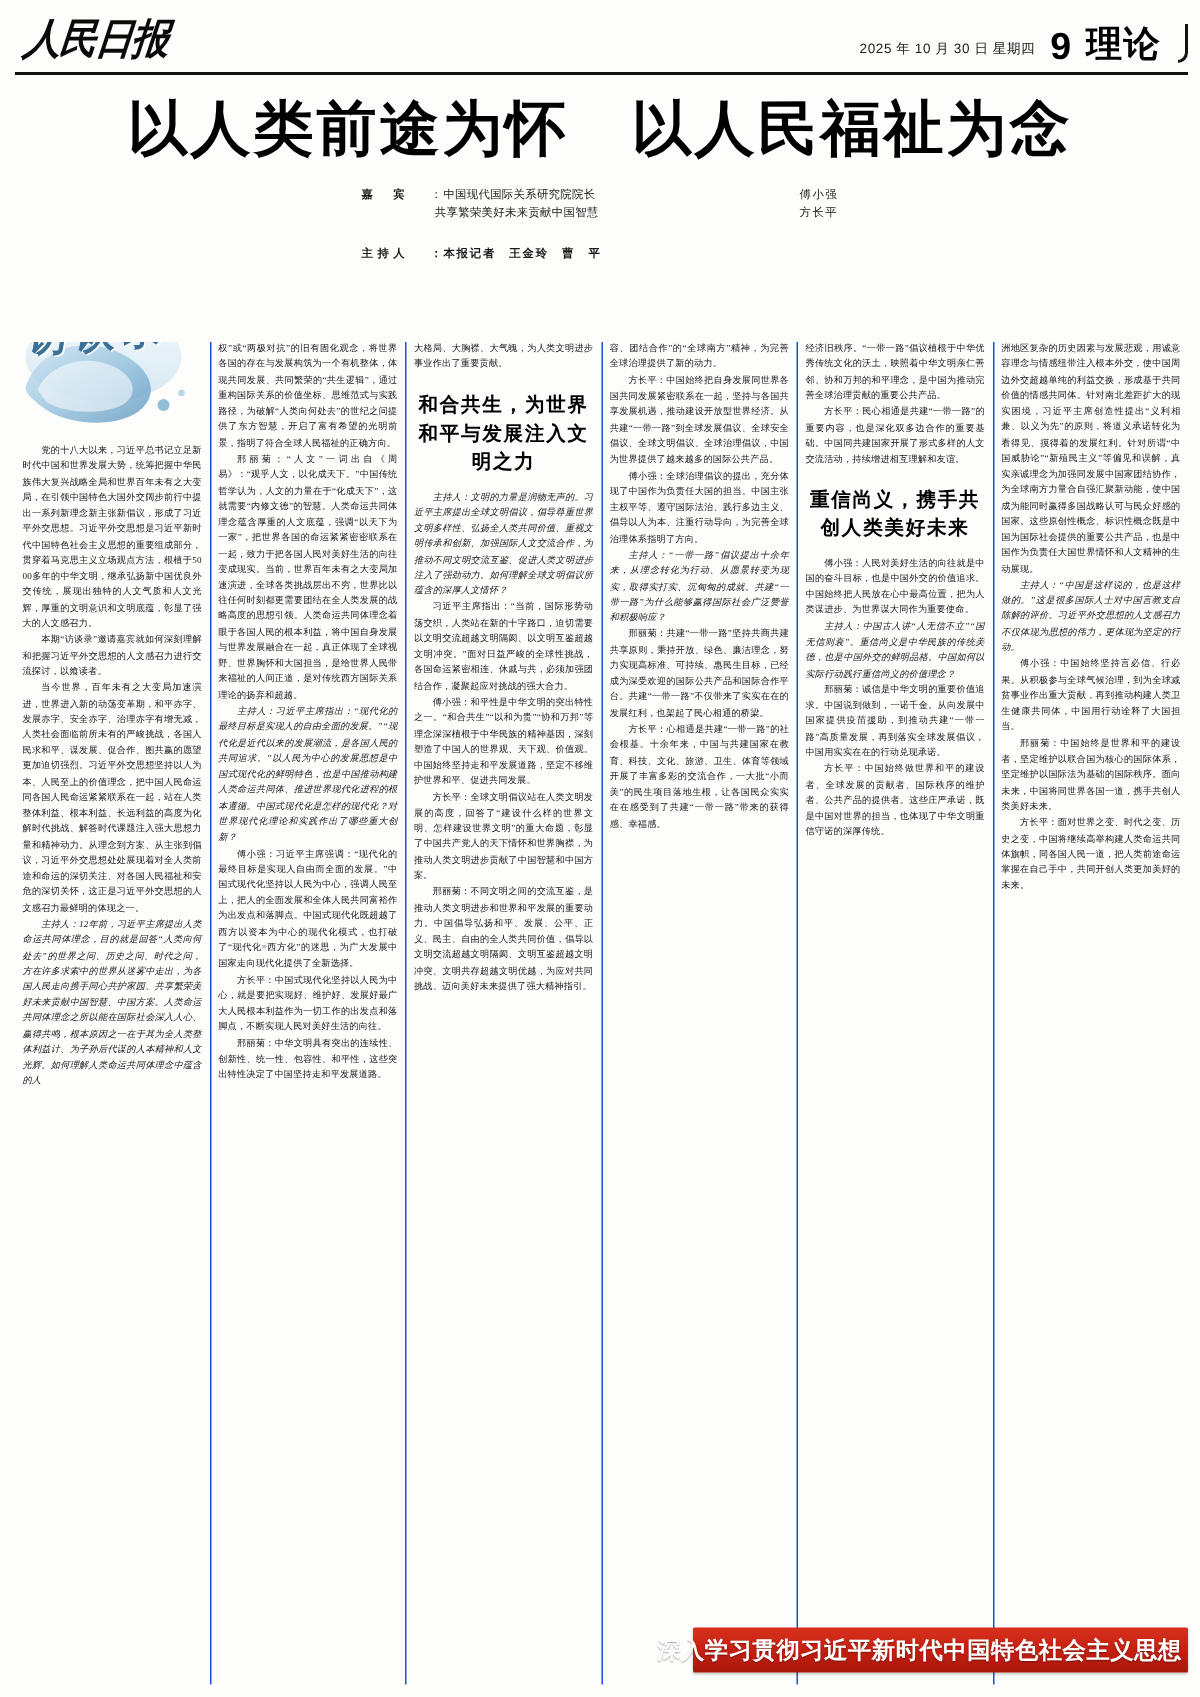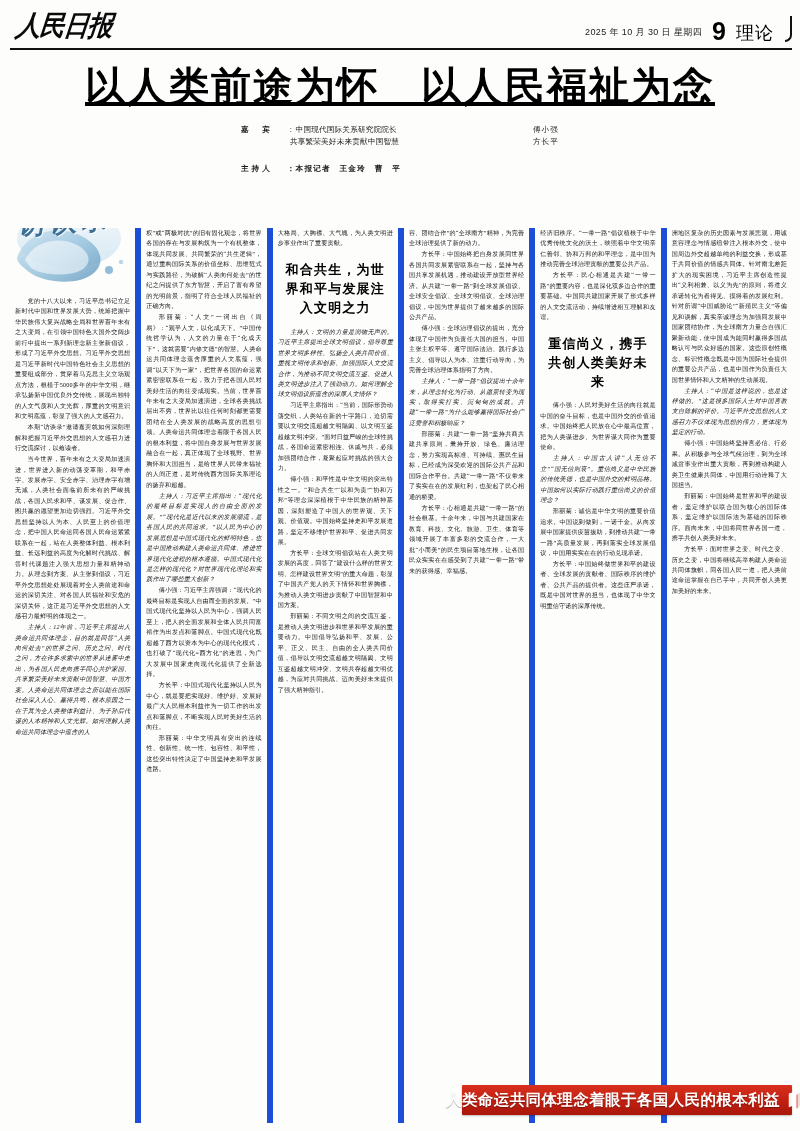--- a/index.html
+++ b/index.html
@@ -52,22 +52,22 @@
     font-family: "Liberation Sans", sans-serif;
   }
   .page-num {
     font-size: 25px;
     font-weight: bold;
     line-height: 0.9;
     color: #000;
     font-family: "Liberation Sans", sans-serif;
   }
   .section-name {
-    font-size: 18px;
-    font-weight: normal;
+    font-size: 24px;
+    font-weight: bold;
     line-height: 0.95;
     letter-spacing: 1px;
     color: #000;
   }
   .masthead-corner {
     width: 7px; height: 26px;
     border-right: 2px solid #111;
     border-bottom: 2px solid #111;
     border-bottom-right-radius: 9px;
     margin-left: 1px;
@@ -79,21 +79,20 @@
   
   .headline-zone { padding: 14px 20px 4px; text-align: center; }
   .headline {
     font-size: 40px;
     font-weight: bold;
     letter-spacing: 2px;
     line-height: 1.14;
     color: #000;
     font-family: "Liberation Sans", sans-serif;
     white-space: nowrap;
-    text-decoration: underline;
   }
   .subheadline {
     margin-top: 9px;
     font-size: 13.5px;
     font-weight: bold;
     letter-spacing: 0.3px;
     color: #111;
   }
 
   
@@ -116,21 +115,21 @@
   
   .columns {
     position: absolute;
     top: 228px; left: 10px; right: 8px; bottom: 8px;
     display: flex;
     gap: 0;
   }
   .col {
     flex: 1 1 0;
     padding: 0 5px;
-    border-right: 6px solid #1d4ed8;
+    border-right: 1px solid #1d4ed8;
     position: relative;
     overflow: hidden;
   }
   .col:last-child { border-right: none; }
 
   .para {
     font-size: 6.1px;
     line-height: 1.72;
     text-align: justify;
     text-justify: inter-character;
@@ -315,21 +314,21 @@
       <p class="para tight">洲地区复杂的历史因素与发展悲观，用诚意容理念与情感纽带注入根本外交，使中国周边外交超越单纯的利益交换，形成基于共同价值的情感共同体。针对南北差距扩大的现实困境，习近平主席创造性提出“义利相兼、以义为先”的原则，将道义承诺转化为看得见、摸得着的发展红利。针对所谓“中国威胁论”“新殖民主义”等偏见和误解，真实亲诚理念为加强同发展中国家团结协作，为全球南方力量合自强汇聚新动能，使中国成为能同时赢得多国战略认可与民众好感的国家。这些原创性概念、标识性概念既是中国为国际社会提供的重要公共产品，也是中国作为负责任大国世界情怀和人文精神的生动展现。</p>
       <p class="para q">主持人：“中国是这样说的，也是这样做的。”这是很多国际人士对中国言教支自陈解的评价。习近平外交思想的人文感召力不仅体现为思想的伟力，更体现为坚定的行动。</p>
       <p class="para">傅小强：中国始终坚持言必信、行必果。从积极参与全球气候治理，到为全球减贫事业作出重大贡献，再到推动构建人类卫生健康共同体，中国用行动诠释了大国担当。</p>
       <p class="para">邢丽菊：中国始终是世界和平的建设者，坚定维护以联合国为核心的国际体系，坚定维护以国际法为基础的国际秩序。面向未来，中国将同世界各国一道，携手共创人类美好未来。</p>
       <p class="para">方长平：面对世界之变、时代之变、历史之变，中国将继续高举构建人类命运共同体旗帜，同各国人民一道，把人类前途命运掌握在自己手中，共同开创人类更加美好的未来。</p>
     </div>
 
   </div>
 
   <div class="banner">
-    <span class="banner-text">人类命运共同体理念着眼于各国人民的根本利益</span>
+    <span class="banner-text">深入学习贯彻习近平新时代中国特色社会主义思想</span>
     <span class="banner-icon">
       <svg width="22" height="22" viewBox="0 0 24 24">
         <path d="M3 20 L3 5 C7 3 11 4 12 6 L12 21 C11 19 7 18 3 20 Z" fill="#ffffff" opacity="0.95"></path>
         <path d="M21 20 L21 5 C17 3 13 4 12 6 L12 21 C13 19 17 18 21 20 Z" fill="#f3d9d3" opacity="0.9"></path>
         <path d="M12 6 L12 21" stroke="#c21f10" stroke-width="0.8" fill="none"></path>
       </svg>
     </span>
   </div>
 
 </div>

